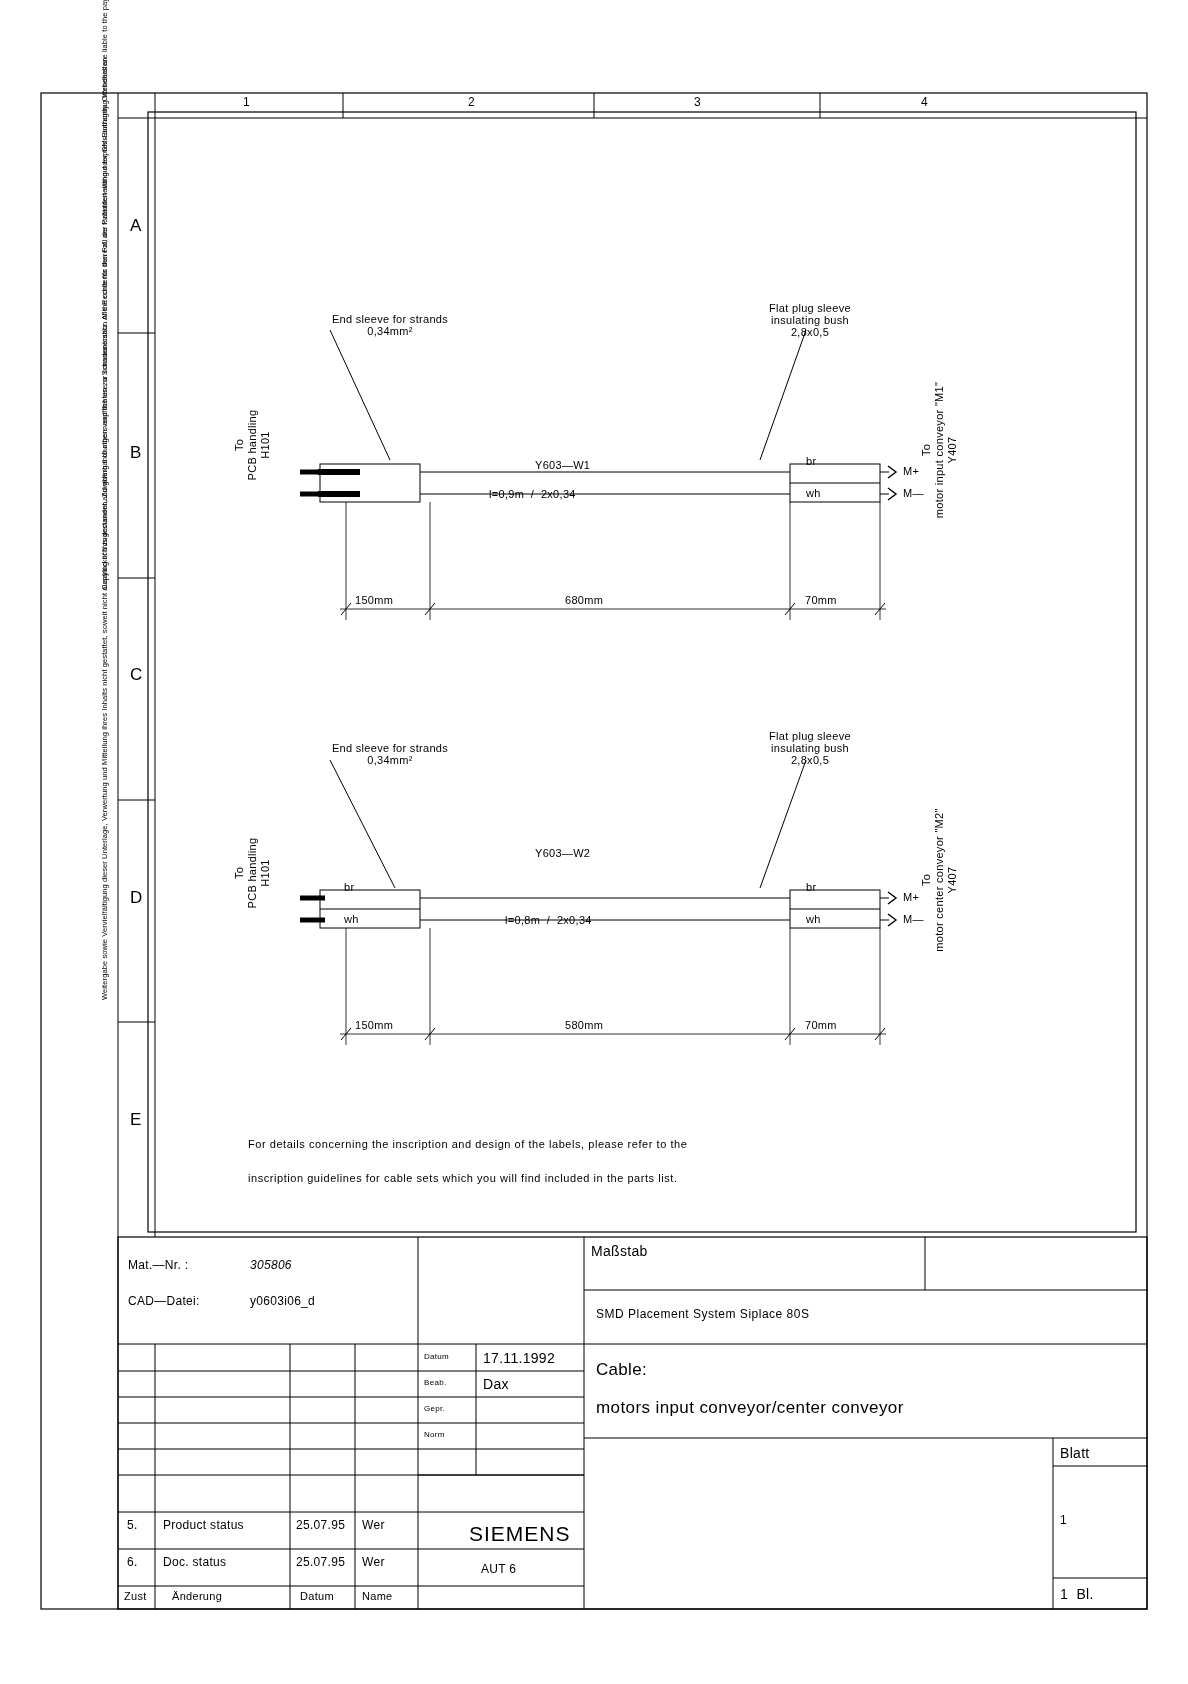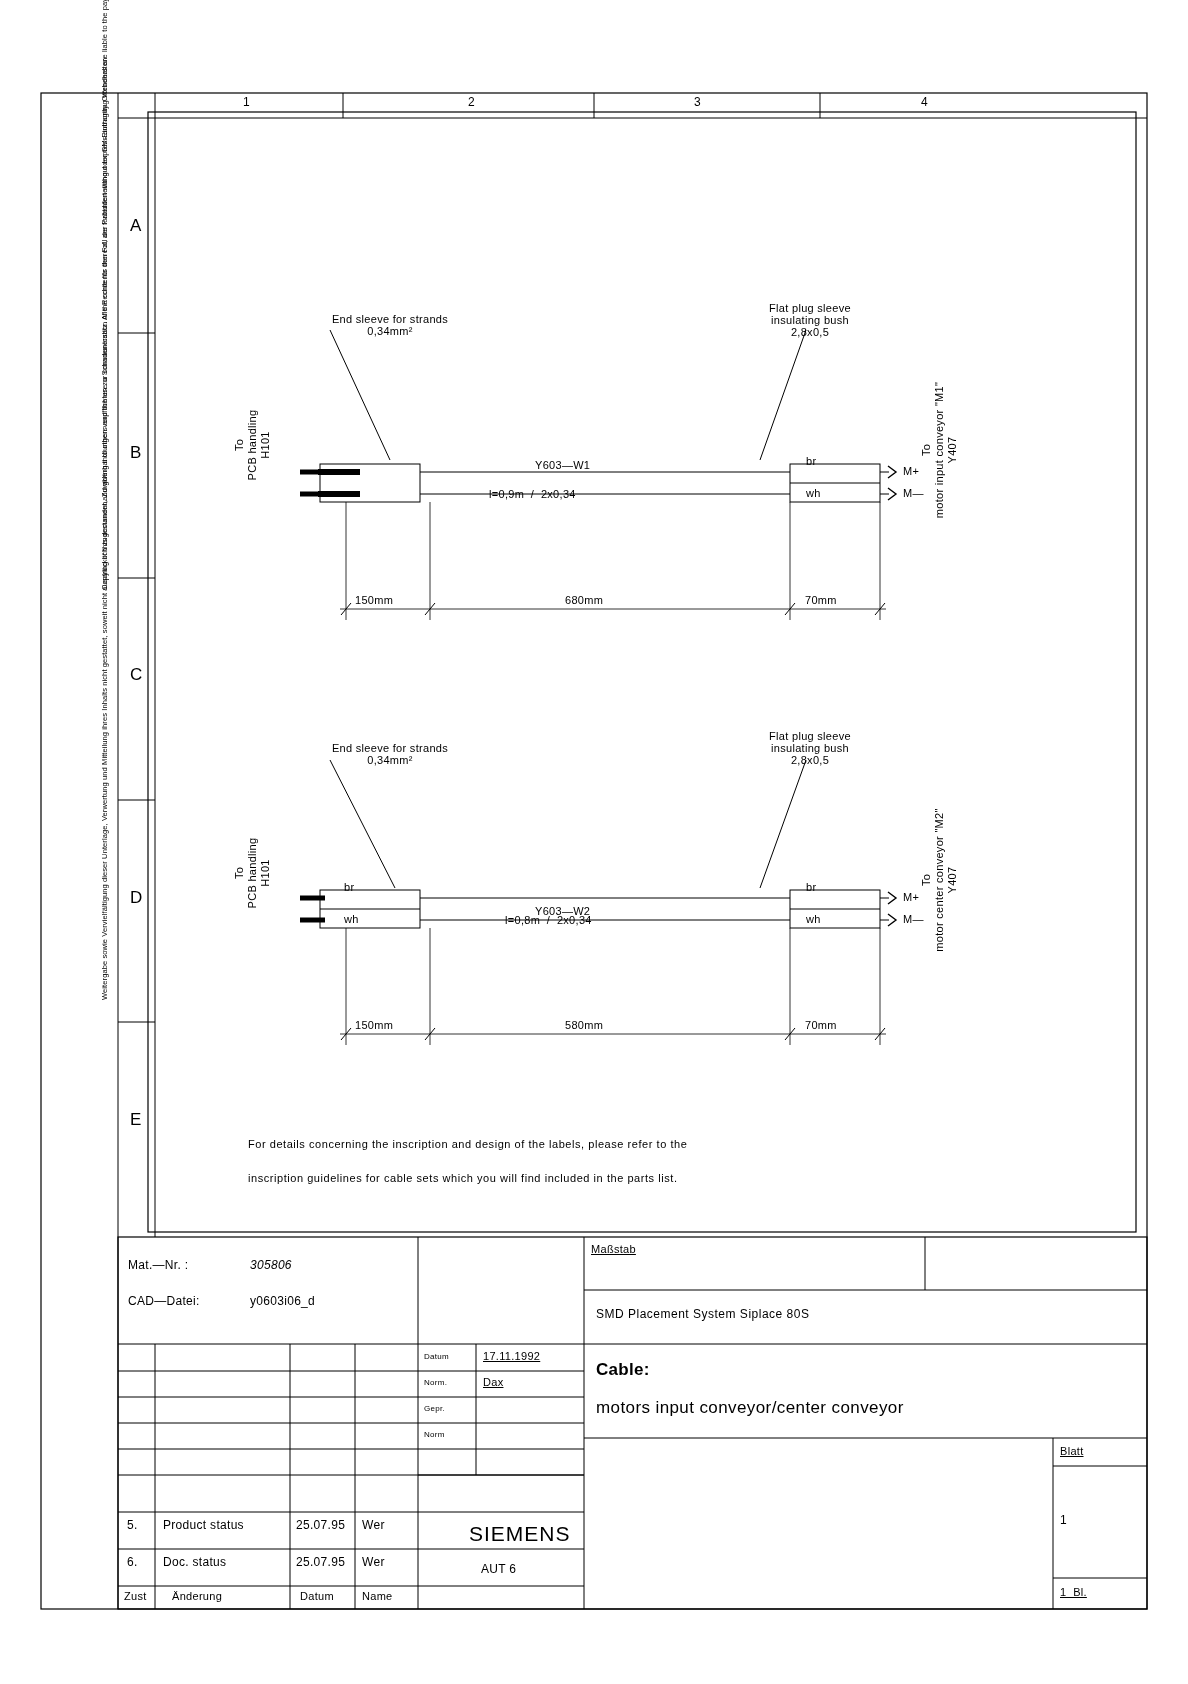--- a/index.html
+++ b/index.html
@@ -1,21 +1,21 @@
 <!DOCTYPE html>
 <html><head>
 <meta charset="utf-8">
 <style>
   html,body{margin:0;padding:0;background:#ffffff;}
   body{width:1188px;height:1684px;position:relative;font-family:"Liberation Sans",sans-serif;color:#000;}
   .sheet{position:absolute;left:0;top:0;width:1188px;height:1684px;}
   .txt{position:absolute;white-space:pre;font-size:11px;letter-spacing:.3px;}
   .rot90{transform-origin:0 0;transform:rotate(-90deg);}
   .ctr{text-align:center;}
-  .small{font-size:11px;text-decoration:underline;}
+  .small{font-size:14px;}
   .tiny{font-size:8px;}
   .mid{font-size:12px;}
   .big{font-size:17px;}
   .huge{font-size:21px;letter-spacing:1px;}
   .legal{font-size:7.5px;line-height:9.5px;letter-spacing:.1px;}
   svg{position:absolute;left:0;top:0;overflow:visible;}
 </style>
 </head>
 <body>
 
@@ -154,21 +154,21 @@
 insulating bush
 2,8x0,5</div>
 
   <div class="txt rot90 ctr" style="left:233px;top:948px;width:150px;white-space:pre;line-height:13px;">To
 PCB handling
 H101</div>
   <div class="txt rot90 ctr" style="left:920px;top:990px;width:220px;white-space:pre;line-height:13px;">To
 motor center conveyor "M2"
 Y407</div>
 
-  <div class="txt" style="left:535px;top:905px;text-align:center;">Y603—W2</div>
+  <div class="txt" style="left:535px;top:847px;text-align:center;">Y603—W2</div>
   <div class="txt" style="left:489px;top:914px;padding-left:16px;">l=0,8m  /  2x0,34</div>
   <div class="txt" style="left:344px;top:881px;">br</div>
   <div class="txt" style="left:344px;top:913px;">wh</div>
   <div class="txt" style="left:806px;top:881px;">br</div>
   <div class="txt" style="left:806px;top:913px;">wh</div>
   <div class="txt" style="left:903px;top:891px;">M+</div>
   <div class="txt" style="left:903px;top:913px;">M—</div>
 
   <div class="txt" style="left:355px;top:1019px;">150mm</div>
   <div class="txt" style="left:565px;top:1019px;">580mm</div>
@@ -212,28 +212,28 @@
   <div class="txt mid" style="left:128px;top:1258px;">Mat.—Nr. :</div>
   <div class="txt mid" style="left:250px;top:1258px;font-style:italic;">305806</div>
   <div class="txt mid" style="left:128px;top:1294px;">CAD—Datei:</div>
   <div class="txt mid" style="left:250px;top:1294px;">y0603i06_d</div>
 
   <div class="txt small" style="left:591px;top:1243px;">Maßstab</div>
   <div class="txt mid" style="left:596px;top:1307px;letter-spacing:.5px;">SMD Placement System Siplace 80S</div>
 
   <div class="txt tiny" style="left:424px;top:1352px;">Datum</div>
   <div class="txt small" style="left:483px;top:1350px;">17.11.1992</div>
-  <div class="txt tiny" style="left:424px;top:1378px;">Norm.</div>
+  <div class="txt tiny" style="left:424px;top:1378px;">Beab.</div>
   <div class="txt small" style="left:483px;top:1376px;">Dax</div>
   <div class="txt tiny" style="left:424px;top:1404px;">Gepr.</div>
   <div class="txt small" style="left:483px;top:1402px;"></div>
   <div class="txt tiny" style="left:424px;top:1430px;">Norm</div>
   <div class="txt small" style="left:483px;top:1428px;"></div>
 
-  <div class="txt big" style="left:596px;top:1360px;font-weight:bold;">Cable:</div>
+  <div class="txt big" style="left:596px;top:1360px;">Cable:</div>
   <div class="txt big" style="left:596px;top:1398px;letter-spacing:.4px;">motors input conveyor/center conveyor</div>
 
   <div class="txt huge" style="left:453px;top:1522px;margin-left:16px;">SIEMENS</div>
   <div class="txt mid" style="left:481px;top:1562px;">AUT 6</div>
 
 
   <div class="txt small" style="left:1060px;top:1445px;">Blatt</div>
   <div class="txt mid" style="left:1060px;top:1513px;">1</div>
   <div class="txt small" style="left:1060px;top:1586px;">1  Bl.</div>
 

